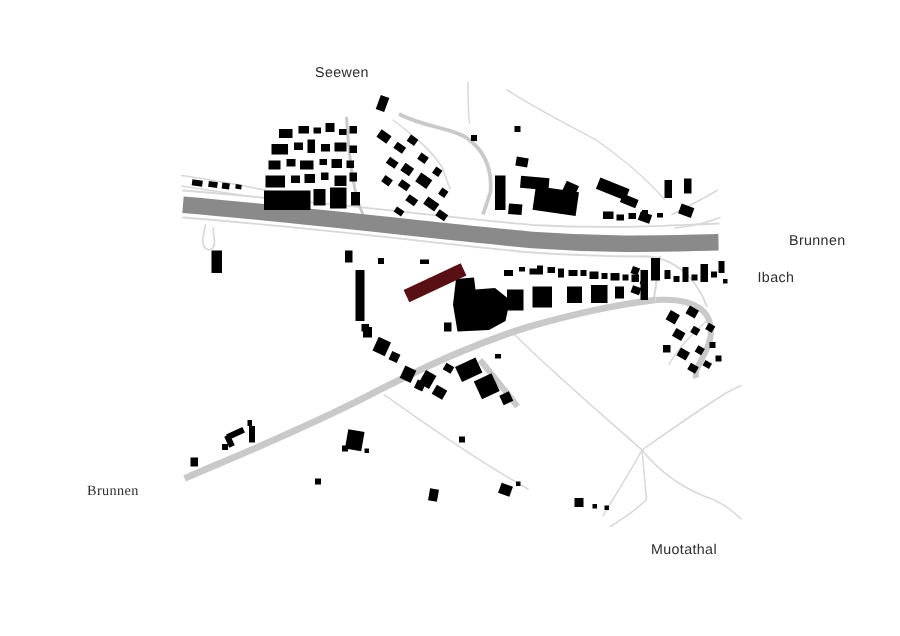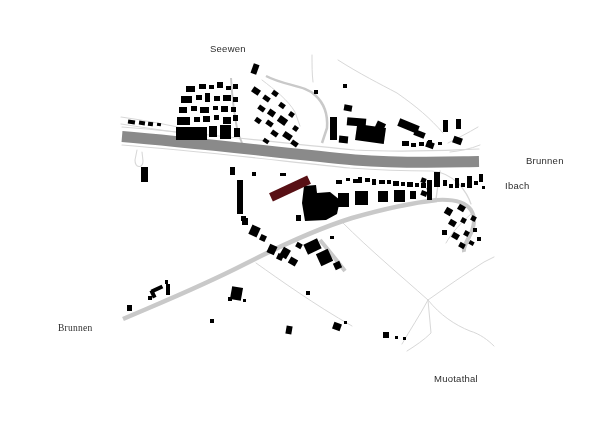--- a/index.html
+++ b/index.html
@@ -5,21 +5,21 @@
   html,body{margin:0;padding:0;background:#fff;}
   #page{position:relative;width:600px;height:424px;background:#ffffff;overflow:hidden;
         font-family:"Liberation Sans",sans-serif;}
   #plan{position:absolute;left:0;top:0;}
   .map-label{position:absolute;font-size:9.5px;line-height:10px;color:#2d2d2d;
              letter-spacing:.25px;white-space:nowrap;font-weight:400;}
   .lbl-seewen{left:210px;top:44px;}
   .lbl-schwyz{left:526px;top:156px;}
   .lbl-ibach{left:505px;top:181px;}
   .lbl-brunnen{left:58px;top:323px;font-family:Liberation Serif, serif;}
-  .lbl-muotathal{left:434px;top:374px;}
+  .lbl-muotathal{left:434px;top:362px;}
 </style>
 </head>
 <body>
 
 <div id="page">
   <svg id="plan" width="600" height="424" viewBox="0 0 600 424">
     <g fill="none" stroke-linecap="round" stroke-linejoin="round" stroke="#d8d8d8">
         <path d="M121,117 C150,121 175,126 205,133" stroke-width="1.1"></path>
         <path d="M121,124 C140,127 160,130 182,133" stroke-width="1"></path>
         <path d="M122,127 C200,133 290,144 355,150 C410,153 450,150 479,149" stroke-width="1.2"></path>

